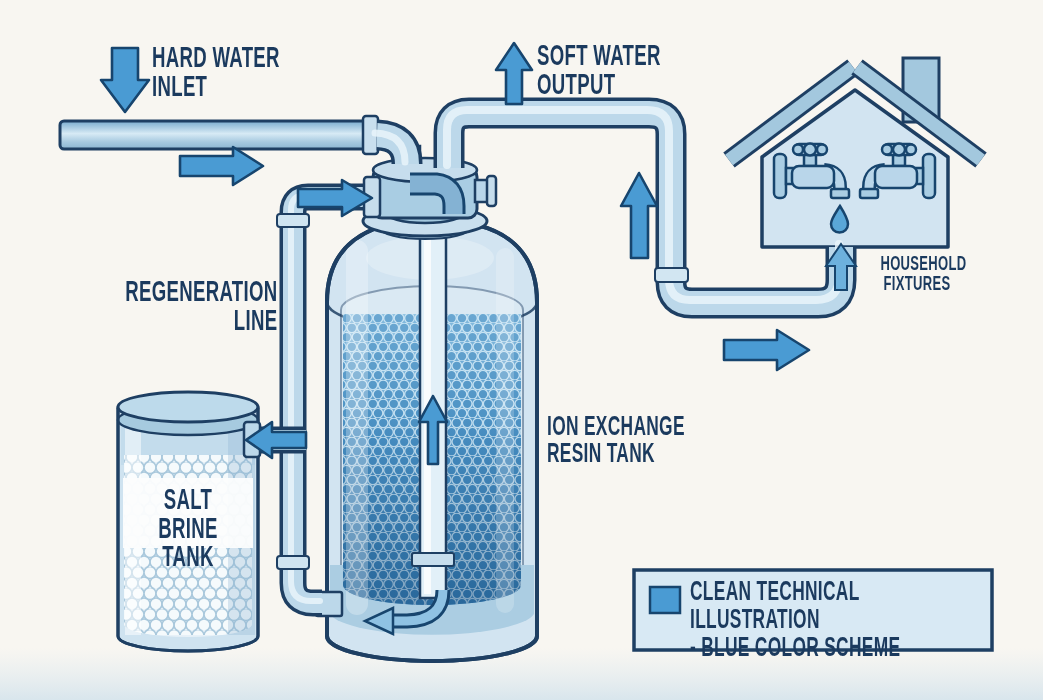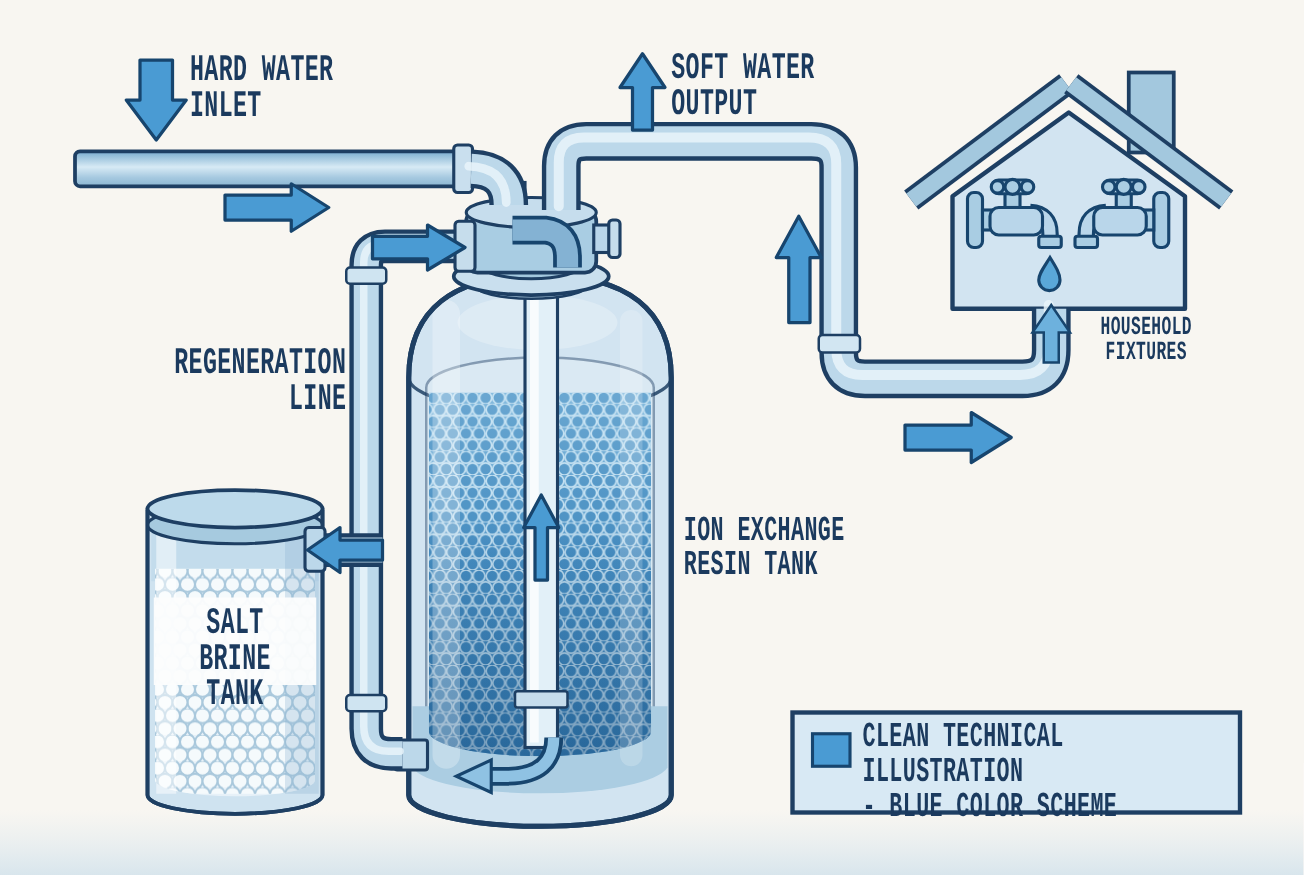--- a/index.html
+++ b/index.html
@@ -1,17 +1,17 @@
 <!DOCTYPE html>
 <html><head>
 <meta charset="utf-8">
 <style>
   html,body{margin:0;padding:0;}
   #stage{position:relative;width:1043px;height:700px;background:#f8f6f1;overflow:hidden;
-         font-family:Liberation Mono, monospace;}
+         font-family:Liberation Sans, sans-serif;}
   #stage svg{position:absolute;left:0;top:0;}
   .lbl{position:absolute;font-weight:bold;color:#1b3a5e;white-space:pre-line;
        line-height:0.95;letter-spacing:0.5px;transform:scaleX(0.62);}
   .lbl-hard  {left:152px;top:43px; font-size:30px;transform-origin:left top;}
   .lbl-soft  {left:537px;top:41px; font-size:30px;transform-origin:left top;}
   .lbl-regen {right:766px;top:277px;font-size:30px;text-align:right;transform-origin:right top;}
   .lbl-ion   {left:547px;top:413px;font-size:28px;transform-origin:left top;}
   .lbl-house {left:858px;top:253px;width:118px;font-size:21px;text-align:center;transform-origin:center top;}
   .lbl-salt  {left:124px;top:485px;width:128px;font-size:30px;text-align:center;transform-origin:center top;}
   .lbl-legend{left:690px;top:577px;font-size:28px;line-height:1.0;transform-origin:left top;}

